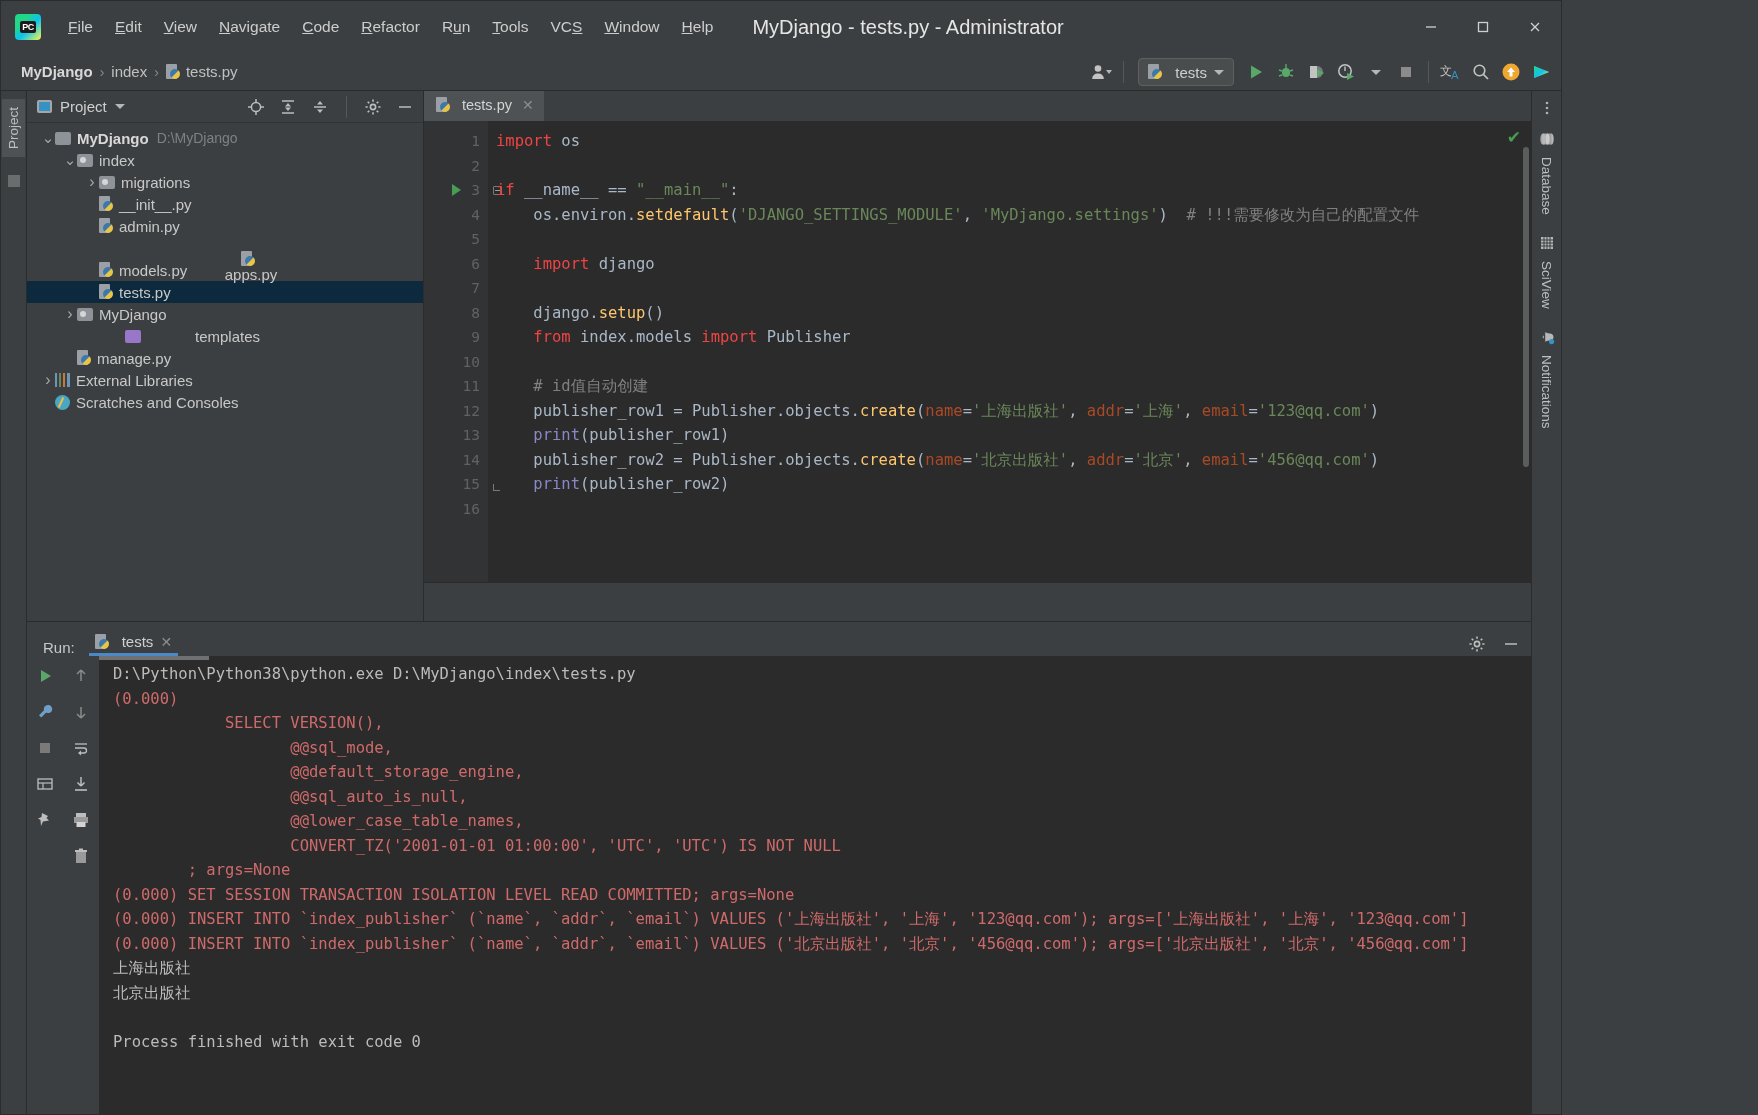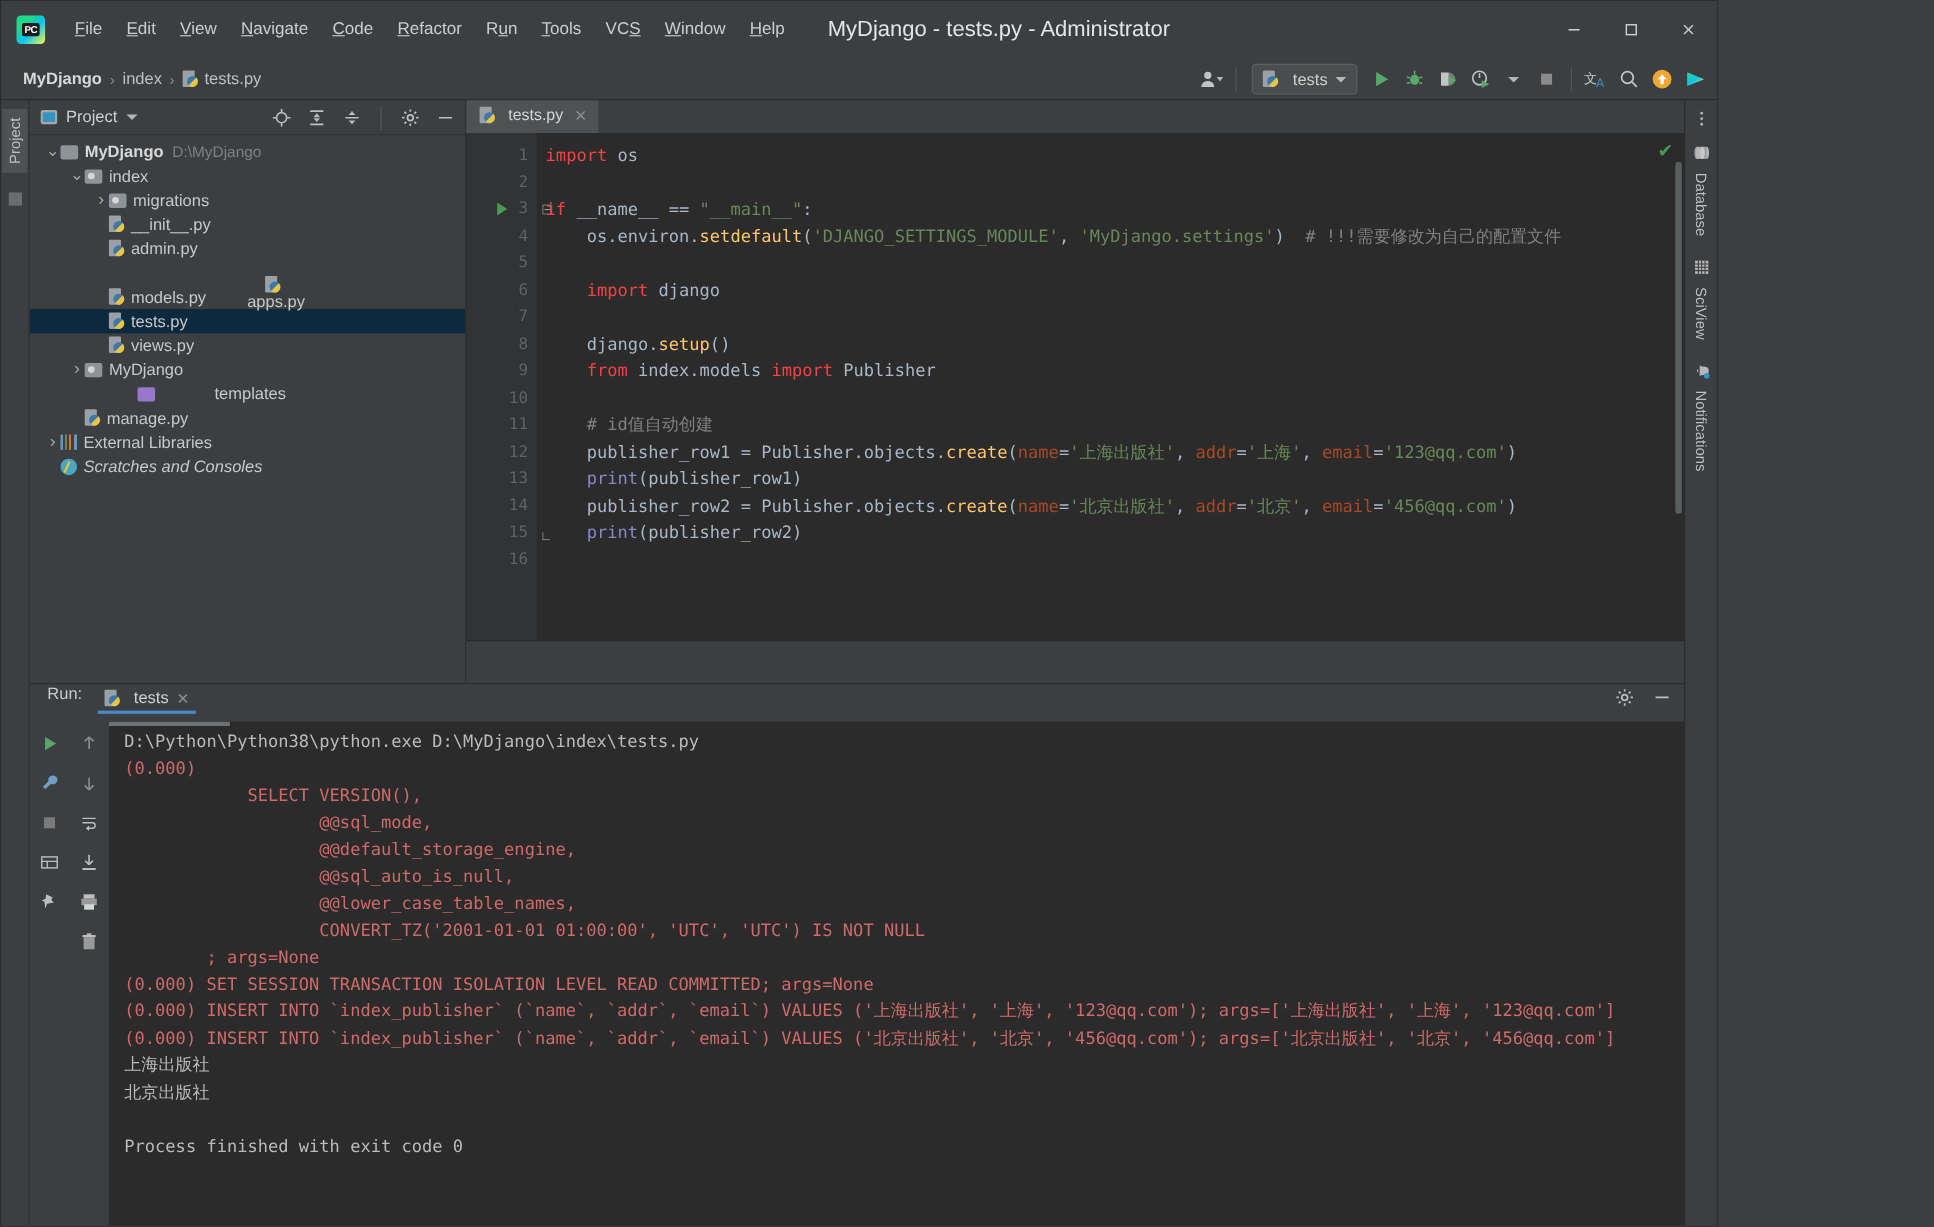--- a/index.html
+++ b/index.html
@@ -208,21 +208,21 @@
     position: absolute; right: 2px; top: 26px; width: 6px; height: 320px;
     background: #5a5d5e; border-radius: 3px;
   }
   .check-mark { position: absolute; right: 10px; top: 6px; color: #499c54; font-size: 17px; }
   .vert-split { height: 1px; background: #2b2b2b; }
   .editor-bottom { height: 38px; flex: 0 0 38px; background: #3c3f41; }
 
   
   .run-pane { flex: 1 1 auto; display: flex; flex-direction: column; min-height: 0; background: #3c3f41; border-top: 1px solid #2b2b2b; }
   .run-header {
-    height: 34px; flex: 0 0 34px; display: flex; align-items: flex-start; padding-left: 16px; gap: 14px;
+    height: 34px; flex: 0 0 34px; display: flex; align-items: flex-end; padding-left: 16px; gap: 14px;
     position: relative;
   }
   .run-label { font-size: 15px; color: #c8c8c8; }
   .run-tab {
     display: flex; align-items: center; gap: 7px; font-size: 15px; color: #d0d0d0;
     border-bottom: 3px solid #4a88c7; padding: 4px 6px 3px 6px;
   }
   .run-tab .x { color: #8d8d8d; font-size: 14px; }
   .run-hdr-right { position: absolute; right: 8px; display: flex; align-items: center; gap: 10px; }
   .run-body { flex: 1 1 auto; display: flex; min-height: 0; }
@@ -474,46 +474,41 @@
               <div class="trow" style="padding-left: 58px;">
                 <span class="arrow"></span>
                 <span class="py-ico"></span>
                 <span class="tlabel">models.py</span>
               </div>
               <div class="trow selected" style="padding-left: 58px;">
                 <span class="arrow"></span>
                 <span class="py-ico"></span>
                 <span class="tlabel">tests.py</span>
               </div>
-              <div class="trow" style="padding-left: 58px;">
-                <span class="arrow"></span>
-                <span class="py-ico"></span>
-                <span class="tlabel">views.py</span>
-              </div>
               <div class="trow" style="padding-left: 36px;">
                 <span class="arrow" style="font-size: 16px;">›</span>
                 <span class="folder-ico module"></span>
                 <span class="tlabel">MyDjango</span>
               </div>
               <div class="trow" style="padding-left: 36px; gap: 48px;">
                 <span class="arrow"></span>
                 <span class="folder-ico purple"></span>
                 <span class="tlabel">templates</span>
               </div>
               <div class="trow" style="padding-left: 36px;">
                 <span class="arrow"></span>
                 <span class="py-ico"></span>
                 <span class="tlabel">manage.py</span>
               </div>
               <div class="trow" style="padding-left: 14px;">
                 <span class="arrow" style="font-size: 16px;">›</span>
                 <span class="lib-ico"></span>
                 <span class="tlabel">External Libraries</span>
               </div>
-              <div class="trow" style="padding-left: 14px; font-style: italic;">
+              <div class="trow" style="padding-left: 14px;">
                 <span class="arrow"></span>
                 <span class="scratch-ico"></span>
                 <span class="tlabel">Scratches and Consoles</span>
               </div>
             </div>
         </div>
 
         <div class="editor-area">
           <div class="tabbar">
             <div class="etab">

